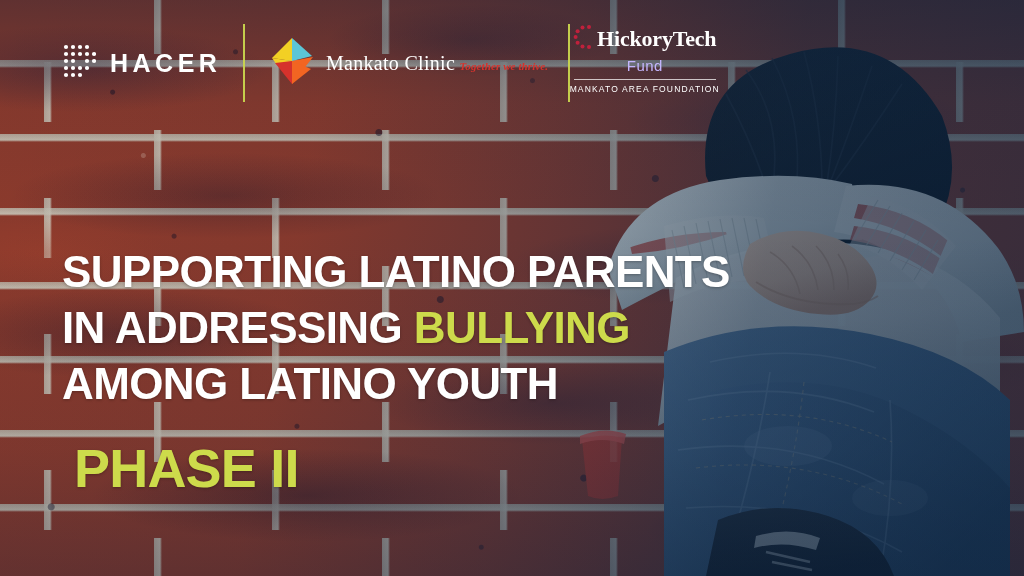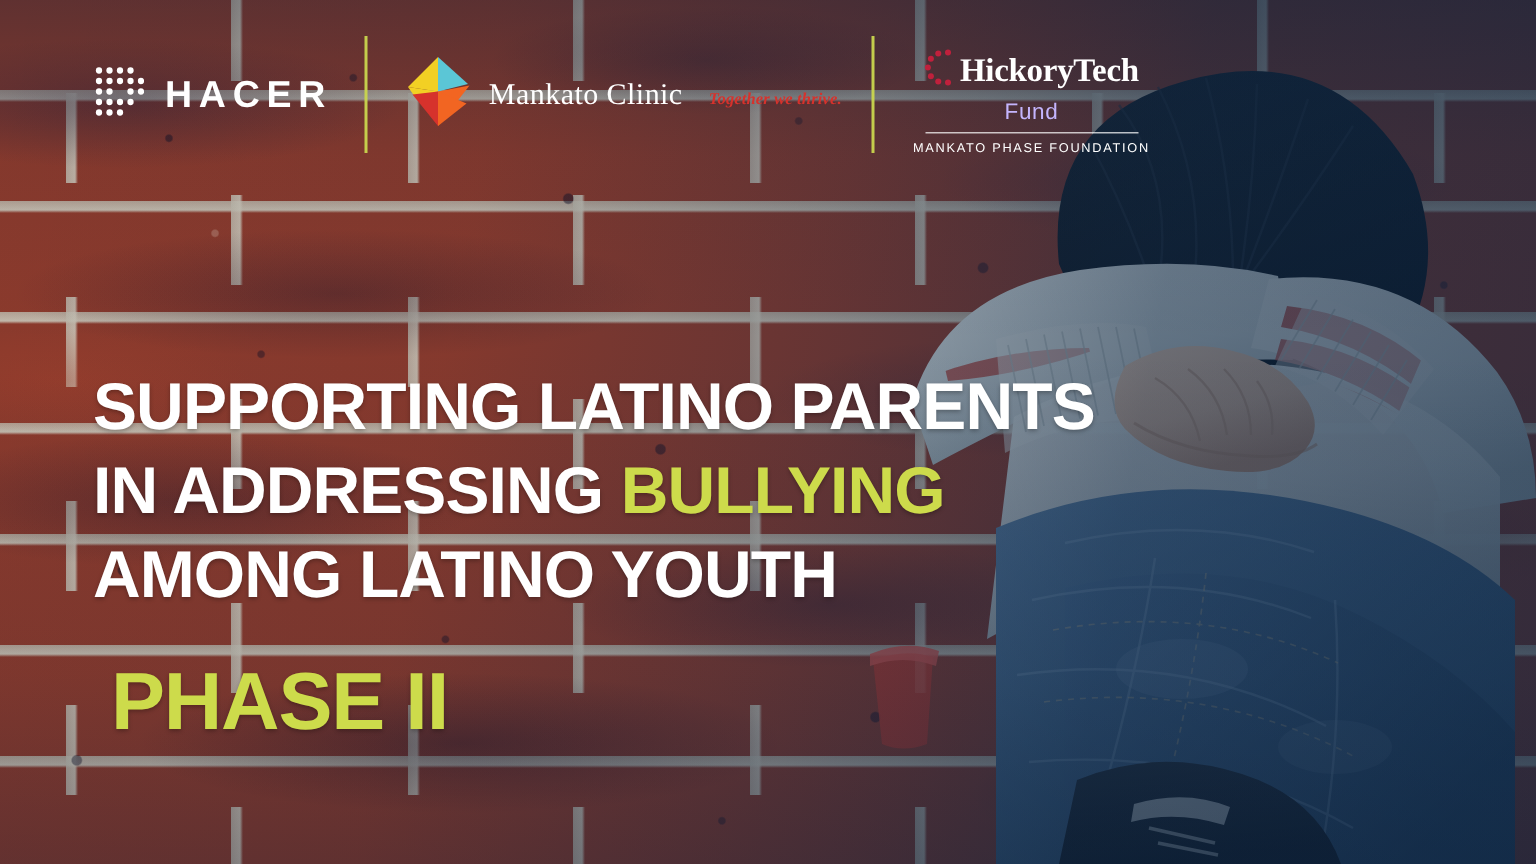--- a/index.html
+++ b/index.html
@@ -208,30 +208,28 @@
   .mankato-tagline {
     color: #d6322c;
     font-family: "Liberation Serif", serif;
     font-style: italic;
     font-weight: 700;
     font-size: 11px;
     line-height: 1.2;
     letter-spacing: 0.1px;
     margin-top: 2px;
     white-space: nowrap;
-    margin-left: 13px;
   }
 
   
   .logo-hickory {
-    padding-left: 26px;
     height: 100%;
     display: flex;
     flex-direction: column;
-    justify-content: flex-end;
+    justify-content: flex-start;
     align-items: center;
   }
   .hickory-top {
     display: flex;
     align-items: center;
     gap: 4px;
   }
   .hickory-arc { display: block; flex: 0 0 auto; }
   .hickory-name {
     color: #ffffff;
@@ -528,21 +526,21 @@
               <circle cx="4.6" cy="18.8" r="2.0"></circle>
               <circle cx="9.5" cy="22.4" r="2.0"></circle>
               <circle cx="16" cy="23" r="2.0"></circle>
             </g>
           </svg>
         </span>
         <span class="hickory-name">HickoryTech</span>
       </span>
       <span class="hickory-fund">Fund</span>
       <span class="hickory-rule"></span>
-      <span class="hickory-foundation">MANKATO PHASE FOUNDATION</span>
+      <span class="hickory-foundation">MANKATO AREA FOUNDATION</span>
     </div>
   </div>
 
   <div class="headline">
     <div class="headline-line">SUPPORTING LATINO PARENTS</div>
     <div class="headline-line"><span>IN ADDRESSING </span><span class="hl-accent">BULLYING</span></div>
     <div class="headline-line">AMONG LATINO YOUTH</div>
   </div>
 
   <div class="phase">PHASE II</div>

